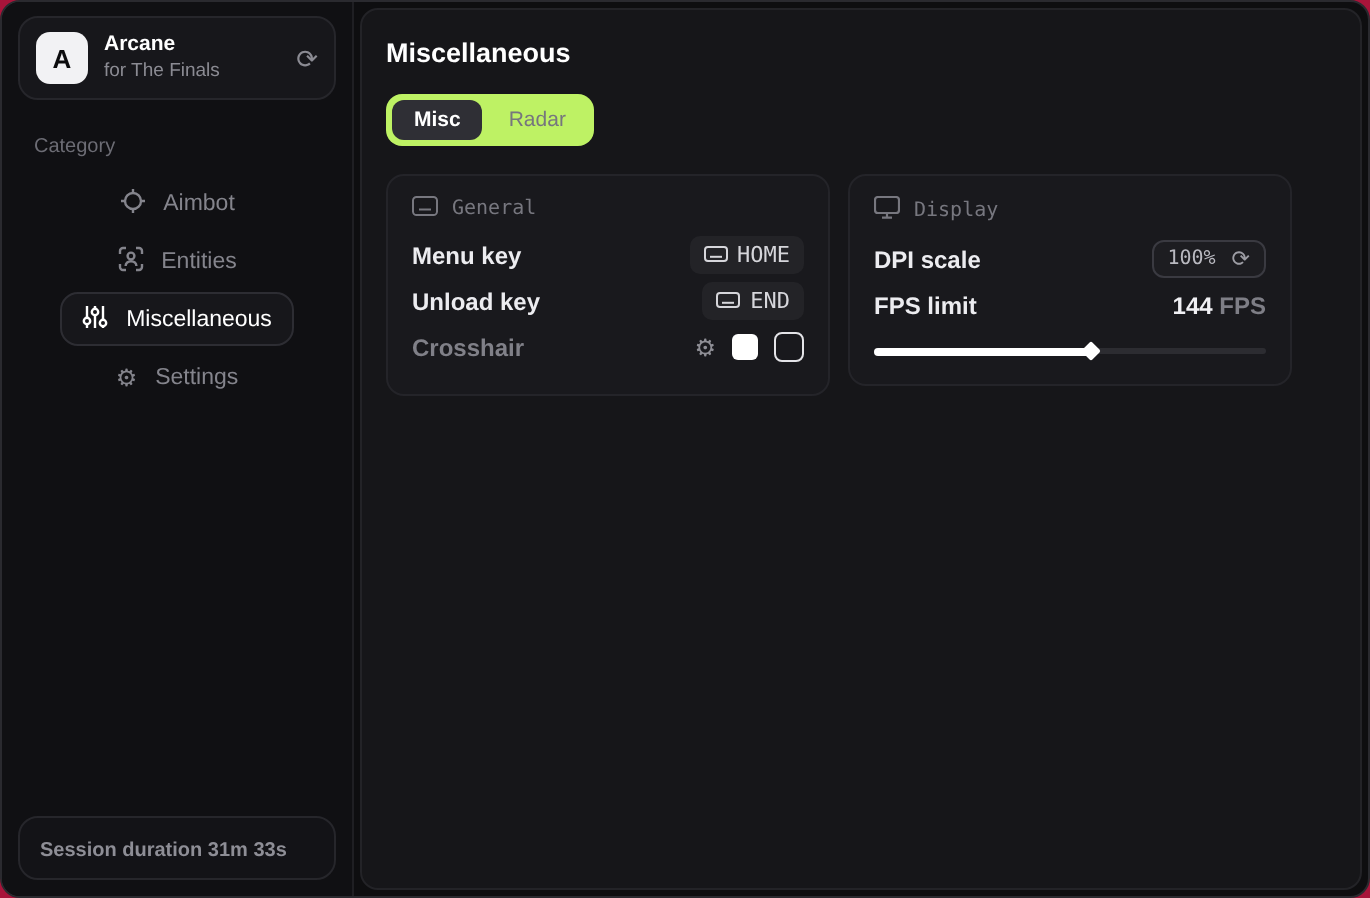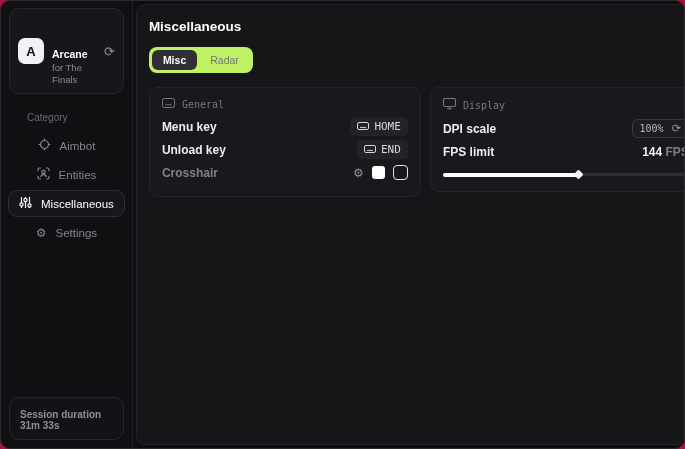--- a/index.html
+++ b/index.html
@@ -9,26 +9,26 @@
   .window { position:absolute; inset:0; background:#0e0e10; border:1px solid #2a2a2f;
             border-radius:10px; display:flex; overflow:hidden; }
 
   
   .sidebar { width:176px; background:#101013; border-right:1px solid #1f1f23;
              display:flex; flex-direction:column; }
   .user-card { margin:7px 8px 5px; padding:7px 8px; display:flex; align-items:center; gap:8px;
                background:#17171b; border:1px solid #26262b; border-radius:10px; }
   .avatar { width:26px; height:26px; border-radius:7px; background:#f2f2f4; color:#0c0c0e;
             font-weight:bold; font-size:13px; display:flex; align-items:center; justify-content:center; }
-  .user-meta { flex:1; line-height:1.3;margin-top:32px; }
+  .user-meta { flex:1; line-height:1.3; }
   .user-name { font-size:10.5px; font-weight:bold; color:#ffffff; }
   .user-sub  { font-size:9.5px; color:#8b8b93; }
   .sync-glyph { color:#8b8b93; font-size:13px; cursor:pointer; }
 
-  .category { padding:13px 16px 5px; font-size:10px; color:#6c6c74;margin-left:10px; }
+  .category { padding:13px 16px 5px; font-size:10px; color:#6c6c74; }
 
   .nav { display:flex; flex-direction:column; gap:2px; padding:4px 7px;align-items:center; }
   .nav-item { display:flex; align-items:center; gap:9px; height:27px; padding:0 10px;
               border-radius:9px; color:#84848c; font-size:11.5px; border:1px solid transparent;
               cursor:pointer; }
   .nav-item.active { color:#ffffff; background:#17171b; border-color:#2d2d33; }
   .nav-item svg { flex:0 0 auto; }
 
   .sub-card { margin:auto 8px 8px; padding:8px 10px; border:1px solid #26262b;
               border-radius:10px; background:#131317; }
@@ -41,21 +41,21 @@
                 padding:14px 12px; }
   .page-title { font-size:13.5px; font-weight:bold; color:#ffffff; }
 
   .tabs { display:inline-flex; margin-top:13px; background:#bef264; border-radius:8px;
           padding:3px; gap:2px; }
   .tab { font-size:10.5px; color:#76767e; padding:4px 11px; border-radius:6px; cursor:pointer; }
   .tab.active { background:#2f2f35; color:#ffffff; font-weight:bold; }
 
   .cards { display:flex; gap:9px; margin-top:14px; align-items:flex-start; }
   .card { background:#19191d; border:1px solid #242429; border-radius:9px;
-          padding:10px 12px 12px; width:272px; }
+          padding:10px 12px 12px; width:222px; }
   .card-header { display:flex; align-items:center; gap:7px; color:#77777f;
                  font-family:"DejaVu Sans Mono",monospace; font-size:10px; margin-bottom:5px; }
   .row { display:flex; align-items:center; justify-content:space-between; height:23px; }
   .row-label { font-size:12px; font-weight:bold; color:#ececf0; }
   .row-label.dim { color:#808088; }
 
   .key-badge { display:inline-flex; align-items:center; gap:5px; background:#232327;
                border-radius:5px; padding:3px 7px; font-family:"DejaVu Sans Mono",monospace;
                font-size:11px; color:#d6d6db; cursor:pointer; }
   .dpi-badge { display:inline-flex; align-items:center; gap:8px; background:#1d1d21;

